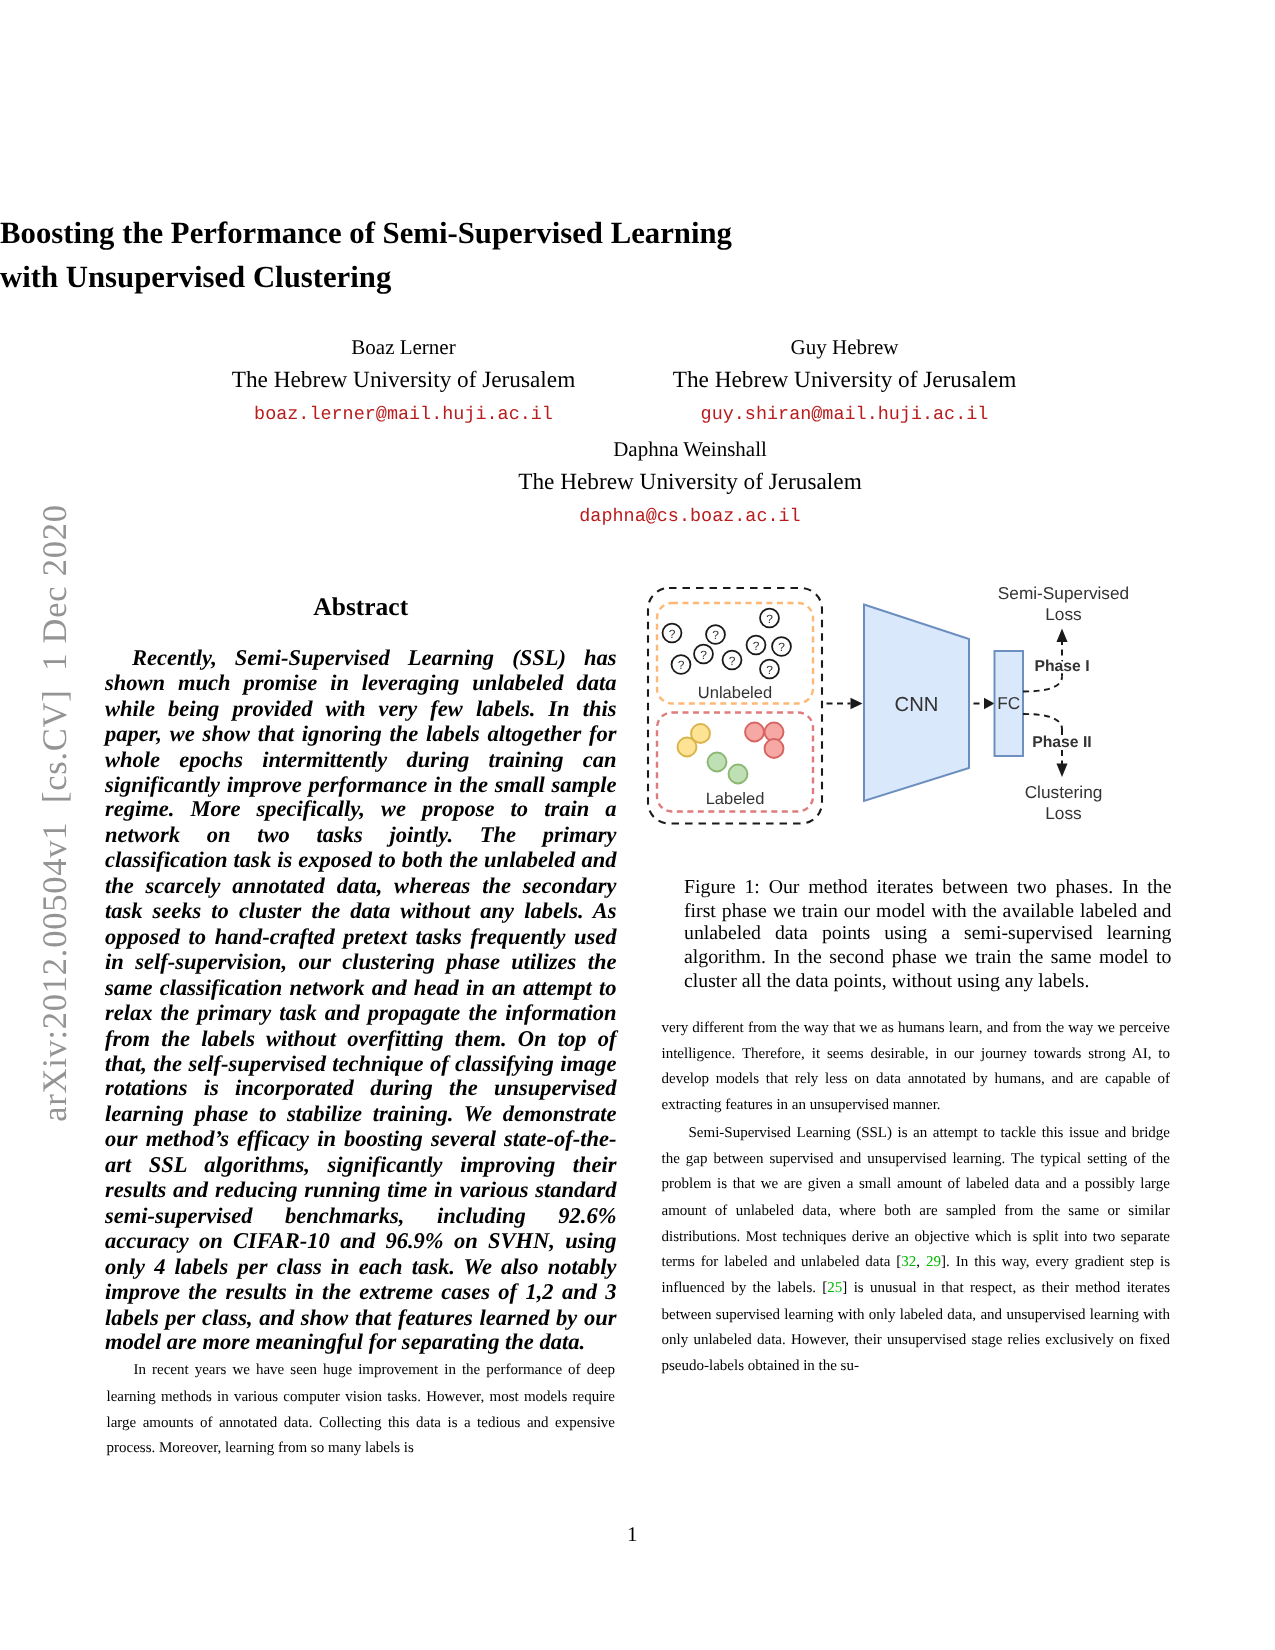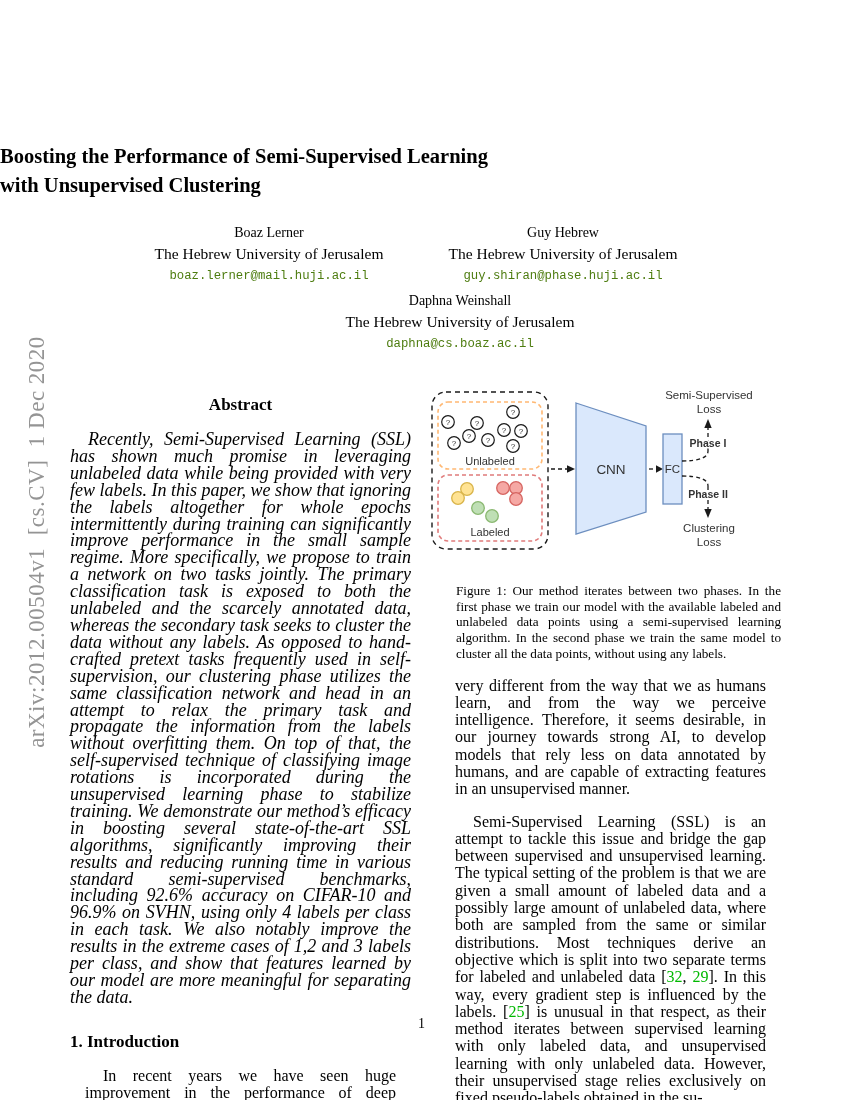--- a/index.html
+++ b/index.html
@@ -21,32 +21,32 @@
     position:absolute; top:142px; left:0; width:850px;
     font-weight:bold; font-size:20.5px; line-height:29px;
   }
 
   .author-block { position:absolute; text-align:center; }
   .a1 { top:222px; left:88px;  width:362px; }
   .a2 { top:222px; left:382px; width:362px; }
   .a3 { top:290px; left:0px;   width:828px;padding-left:46px; }
   .author-name  { font-size:14px; line-height:22px; }
   .author-affil { font-size:15.5px; line-height:20px; }
-  .author-email { font-family:"Liberation Mono", monospace; font-size:12.3px; line-height:19px; margin-top:3px; color:#4d7c0f; }
+  .author-email { font-family:"Liberation Mono", monospace; font-size:12.3px; line-height:19px; margin-top:3px; color:#b91c1c; }
 
   .col-left  { position:absolute; left:70px;  top:383px; width:341px; }
   .col-right { position:absolute; left:440px; top:379px; width:341px; }
 
   .abstract-heading { text-align:center; font-weight:bold; font-size:17px; margin:12px 0 16px 0; }
   .abstract-text {
-    font-style:italic; font-size:18px; line-height:16.9px;
-    text-align:justify; text-indent:18px; margin:0;
+    font-style:italic; font-size:15px; line-height:16.9px;
+    text-align:justify; text-indent:18px; margin:0;font-weight:bold;
   }
   .section-heading { font-weight:bold; font-size:17px; margin:26px 0 14px 0; }
-  .body-par { font-size:16px; line-height:17.3px; text-align:justify; margin:15px; }
+  .body-par { font-size:10px; line-height:17.3px; text-align:justify; margin:1px; }
   .indent { text-indent:18px; }
   .cite { color:var(--citation_green,#00b800); }
 
   .figure-svg { display:block; margin-left:-20px; width:370px; height:192px; }
   .figure-caption { font-size:13.2px; line-height:15.7px; text-align:justify; margin:12px 0 0 16px; }
   .mt { margin-top:15px; }
 
   .page-number { position:absolute; top:1016px; left:0; width:843px; text-align:center; font-size:14px; }
 
   
@@ -77,33 +77,32 @@
 
   <div class="author-block a1">
     <div class="author-name">Boaz Lerner</div>
     <div class="author-affil">The Hebrew University of Jerusalem</div>
     <div class="author-email">boaz.lerner@mail.huji.ac.il</div>
   </div>
 
   <div class="author-block a2">
     <div class="author-name">Guy Hebrew</div>
     <div class="author-affil">The Hebrew University of Jerusalem</div>
-    <div class="author-email">guy.shiran@phase.huji.ac.il</div>
+    <div class="author-email">guy.shiran@mail.huji.ac.il</div>
   </div>
 
   <div class="author-block a3">
     <div class="author-name">Daphna Weinshall</div>
     <div class="author-affil">The Hebrew University of Jerusalem</div>
     <div class="author-email">daphna@cs.boaz.ac.il</div>
   </div>
 
   <div class="col-left">
     <div class="abstract-heading">Abstract</div>
     <p class="abstract-text">Recently, Semi-Supervised Learning (SSL) has shown much promise in leveraging unlabeled data while being provided with very few labels. In this paper, we show that ignoring the labels altogether for whole epochs intermittently during training can significantly improve performance in the small sample regime. More specifically, we propose to train a network on two tasks jointly. The primary classification task is exposed to both the unlabeled and the scarcely annotated data, whereas the secondary task seeks to cluster the data without any labels. As opposed to hand-crafted pretext tasks frequently used in self-supervision, our clustering phase utilizes the same classification network and head in an attempt to relax the primary task and propagate the information from the labels without overfitting them. On top of that, the self-supervised technique of classifying image rotations is incorporated during the unsupervised learning phase to stabilize training. We demonstrate our method’s efficacy in boosting several state-of-the-art SSL algorithms, significantly improving their results and reducing running time in various standard semi-supervised benchmarks, including 92.6% accuracy on CIFAR-10 and 96.9% on SVHN, using only 4 labels per class in each task. We also notably improve the results in the extreme cases of 1,2 and 3 labels per class, and show that features learned by our model are more meaningful for separating the data.</p>
-    <div class="section-heading">1. Introduction</div>
     <p class="body-par indent">In recent years we have seen huge improvement in the performance of deep learning methods in various computer vision tasks. However, most models require large amounts of annotated data. Collecting this data is a tedious and expensive process. Moreover, learning from so many labels is</p>
   </div>
 
   <div class="col-right">
 
     <svg class="figure-svg" viewBox="0 0 370 192">
 
       <rect x="12" y="13" width="116" height="157" rx="14" class="dash-black"></rect>
 
       <rect x="18" y="23" width="104" height="67" rx="10" class="box-unlabeled"></rect>

